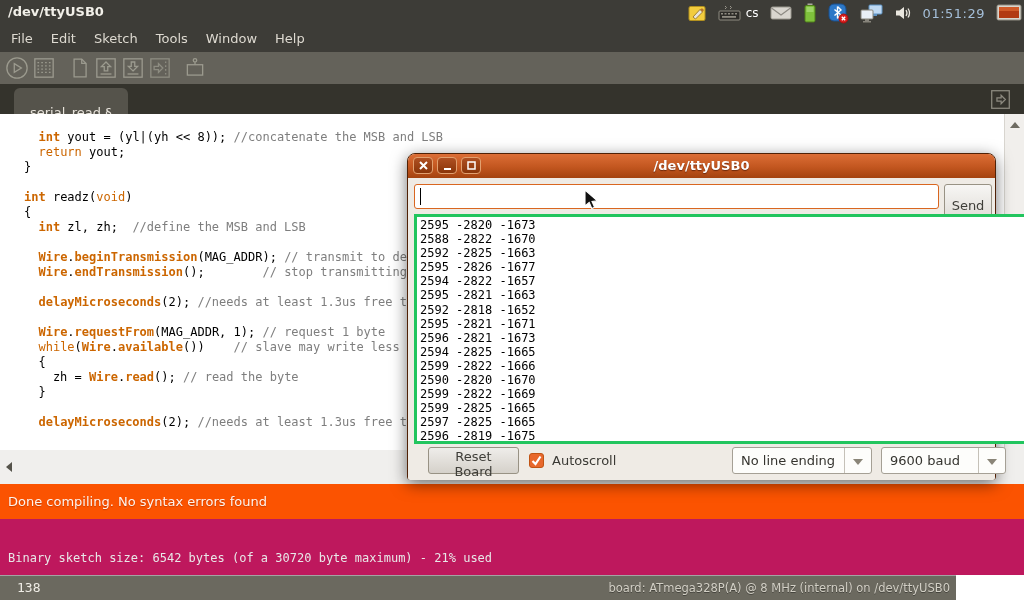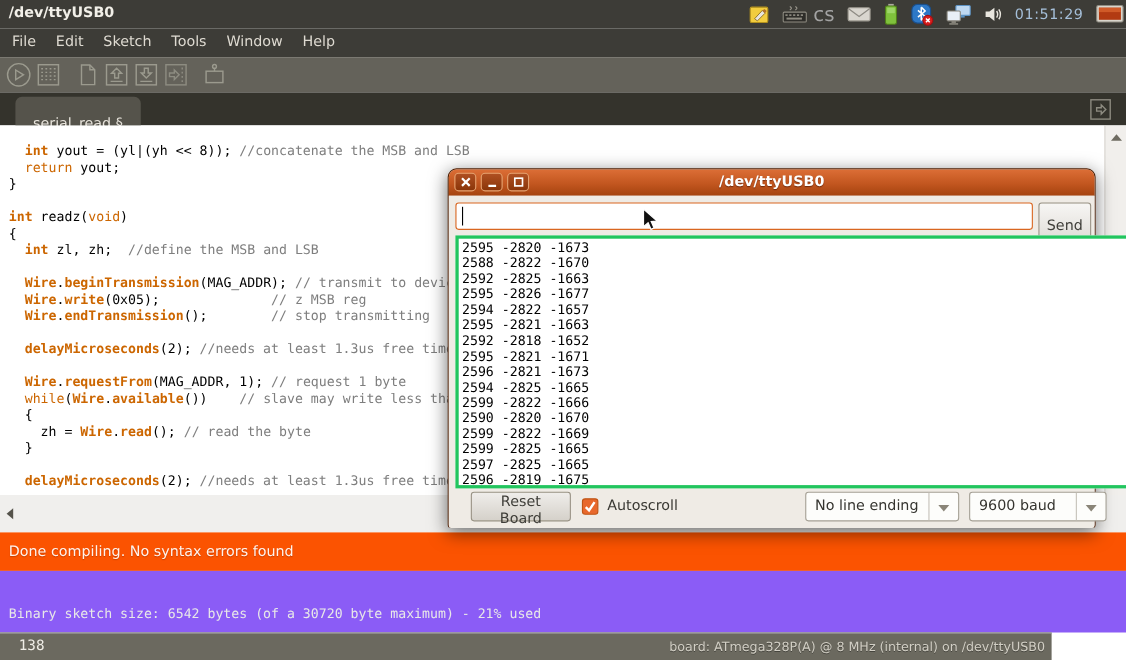--- a/index.html
+++ b/index.html
@@ -3,42 +3,42 @@
 <meta charset="utf-8">
 <style>
   html,body{margin:0;padding:0;background:#222;}
   #screen{position:relative;width:1024px;height:600px;overflow:hidden;
           font-family:"DejaVu Sans",sans-serif;background:#fff;}
   
   .titlebar{position:absolute;left:0;top:0;width:1024px;height:26px;background:#3D3C37;}
   .win-title{position:absolute;left:8px;top:4px;font-size:13px;font-weight:bold;color:#F2F0E9;}
   .tray{position:absolute;right:2px;top:0;height:26px;display:flex;align-items:center;gap:11px;}
   .tray svg{display:block;}
-  .kbd-label{color:#a3a3a3;font-size:18px;margin-left:-7px;}
+  .kbd-label{color:#ffffff;font-size:12px;margin-left:-7px;}
   .clock{color:#A5BFD9;font-size:13px;letter-spacing:.5px;}
   
   .menubar{position:absolute;left:0;top:26px;width:1024px;height:26px;background:#3D3C37;
            display:flex;align-items:center;padding-left:2px;box-sizing:border-box;}
   .menu-item{color:#DEDAD1;font-size:13px;padding:0 9px;line-height:26px;}
   
   .toolbar{position:absolute;left:0;top:52px;width:1024px;height:32px;background:#64625A;
            display:flex;align-items:center;padding-left:5px;box-sizing:border-box;}
   .tbtn{width:24px;height:24px;margin-right:3px;}
   .tbtn.gap{margin-left:8px;}
   .tbtn svg{display:block;}
   
   .tabbar{position:absolute;left:0;top:84px;width:1024px;height:30px;background:#34332C;}
   .tab{position:absolute;left:14px;top:4px;height:26px;padding:12px 16px;background:#55534B;
        border-radius:6px 6px 0 0;color:#E7E3DB;font-size:13px;line-height:26px;}
   .tab-menu-btn{position:absolute;right:12px;top:4px;width:23px;height:23px;}
   
   .editor{position:absolute;left:0;top:114px;width:1004px;height:336px;background:#FFFFFF;overflow:hidden;}
   #code-lines{position:absolute;left:8px;top:16px;font-family:"DejaVu Sans Mono",monospace;
               font-size:12px;line-height:15px;}
-  .codeline{white-space:pre;height:15px;}
+  .codeline{white-space:pre;height:15px;margin-left:16px;}
   .tk-p{color:#000000;}
   .tk-k{color:#CC6600;text-align:center;}
   .tk-b{color:#CC6600;font-weight:bold;}
   .tk-c{color:#7E7E7E;}
   
   .vscroll{position:absolute;left:1004px;top:114px;width:20px;height:336px;background:#F1EFEC;
            border-left:1px solid #D8D5CF;box-sizing:border-box;}
   .arr-up{position:absolute;left:5px;width:0;height:0;border-left:5px solid transparent;
           border-right:5px solid transparent;border-bottom:6px solid #6E6B61;}
   .arr-dn{position:absolute;left:5px;width:0;height:0;border-left:5px solid transparent;
@@ -47,21 +47,21 @@
          border:1px solid #ACA89F;border-radius:7px;box-sizing:border-box;}
   .grip{position:absolute;left:50%;top:50%;transform:translate(-50%,-50%);width:7px;height:7px;
         background:repeating-linear-gradient(#A9A59C 0 1px,transparent 1px 3px);}
   .hscroll{position:absolute;left:0;top:450px;width:1024px;height:34px;background:#F0EFED;}
   .arr-left{position:absolute;left:6px;top:12px;width:0;height:0;border-top:5px solid transparent;
             border-bottom:5px solid transparent;border-right:6px solid #55534B;}
   
   .statusband{position:absolute;left:0;top:484px;width:1024px;height:35px;background:#FB5301;
               display:flex;align-items:center;}
   .statusband span{color:#FFF3EC;font-size:13px;margin-left:8px;text-shadow:0 1px 1px rgba(120,30,0,.4);}
-  .console{position:absolute;left:0;top:519px;width:1024px;height:56px;background:#8b5cf6;}
+  .console{position:absolute;left:0;top:519px;width:1024px;height:56px;background:#be185d;}
   .console span{position:absolute;left:8px;top:32px;color:#E8E8E8;font-family:"DejaVu Sans Mono",monospace;font-size:12px;white-space:pre;}
   .bottombar{position:absolute;left:0;top:575px;width:956px;height:25px;background:#6B695F;
              border-top:1px solid #a3a3a3;box-sizing:border-box;}
   .line-num{position:absolute;left:17px;top:4px;color:#EFEDE6;font-size:13px;font-family:"DejaVu Sans Mono",monospace;}
   .board-info{position:absolute;right:6px;top:5px;color:#D2CFC5;font-size:11.5px;text-shadow:0 1px 0 rgba(0,0,0,.35);}
   
   .serial-window{position:absolute;left:407px;top:153px;width:589px;height:327px;
                  border:1px solid #502106;border-radius:8px 8px 3px 3px;box-sizing:border-box;
                  box-shadow:0 4px 16px rgba(0,0,0,.55);background:#EFEBE5;z-index:10;}
   .sm-titlebar{position:absolute;left:0;top:0;width:100%;height:24px;border-radius:7px 7px 0 0;
@@ -245,21 +245,20 @@
     <div id="code-lines">
         <div class="codeline"><span class="tk-p">  </span><span class="tk-b">int</span><span class="tk-p"> yout = (yl|(yh &lt;&lt; 8)); </span><span class="tk-c">//concatenate the MSB and LSB</span></div>
         <div class="codeline"><span class="tk-p">  </span><span class="tk-k">return</span><span class="tk-p"> yout;</span></div>
         <div class="codeline"><span class="tk-p">}</span></div>
         <div class="codeline"></div>
         <div class="codeline"><span class="tk-b">int</span><span class="tk-p"> readz(</span><span class="tk-k">void</span><span class="tk-p">)</span></div>
         <div class="codeline"><span class="tk-p">{</span></div>
         <div class="codeline"><span class="tk-p">  </span><span class="tk-b">int</span><span class="tk-p"> zl, zh;  </span><span class="tk-c">//define the MSB and LSB</span></div>
         <div class="codeline"></div>
         <div class="codeline"><span class="tk-p">  </span><span class="tk-b">Wire</span><span class="tk-p">.</span><span class="tk-b">beginTransmission</span><span class="tk-p">(MAG_ADDR); </span><span class="tk-c">// transmit to device</span></div>
-        <div class="codeline"><span class="tk-p">  </span><span class="tk-b">Wire</span><span class="tk-p">.</span><span class="tk-b">write</span><span class="tk-p">(0x05);              </span><span class="tk-c">// z MSB reg</span></div>
         <div class="codeline"><span class="tk-p">  </span><span class="tk-b">Wire</span><span class="tk-p">.</span><span class="tk-b">endTransmission</span><span class="tk-p">();        </span><span class="tk-c">// stop transmitting</span></div>
         <div class="codeline"></div>
         <div class="codeline"><span class="tk-p">  </span><span class="tk-b">delayMicroseconds</span><span class="tk-p">(2); </span><span class="tk-c">//needs at least 1.3us free time</span></div>
         <div class="codeline"></div>
         <div class="codeline"><span class="tk-p">  </span><span class="tk-b">Wire</span><span class="tk-p">.</span><span class="tk-b">requestFrom</span><span class="tk-p">(MAG_ADDR, 1); </span><span class="tk-c">// request 1 byte</span></div>
         <div class="codeline"><span class="tk-p">  </span><span class="tk-k">while</span><span class="tk-p">(</span><span class="tk-b">Wire</span><span class="tk-p">.</span><span class="tk-b">available</span><span class="tk-p">())    </span><span class="tk-c">// slave may write less than</span></div>
         <div class="codeline"><span class="tk-p">  {</span></div>
         <div class="codeline"><span class="tk-p">    zh = </span><span class="tk-b">Wire</span><span class="tk-p">.</span><span class="tk-b">read</span><span class="tk-p">(); </span><span class="tk-c">// read the byte</span></div>
         <div class="codeline"><span class="tk-p">  }</span></div>
         <div class="codeline"></div>

